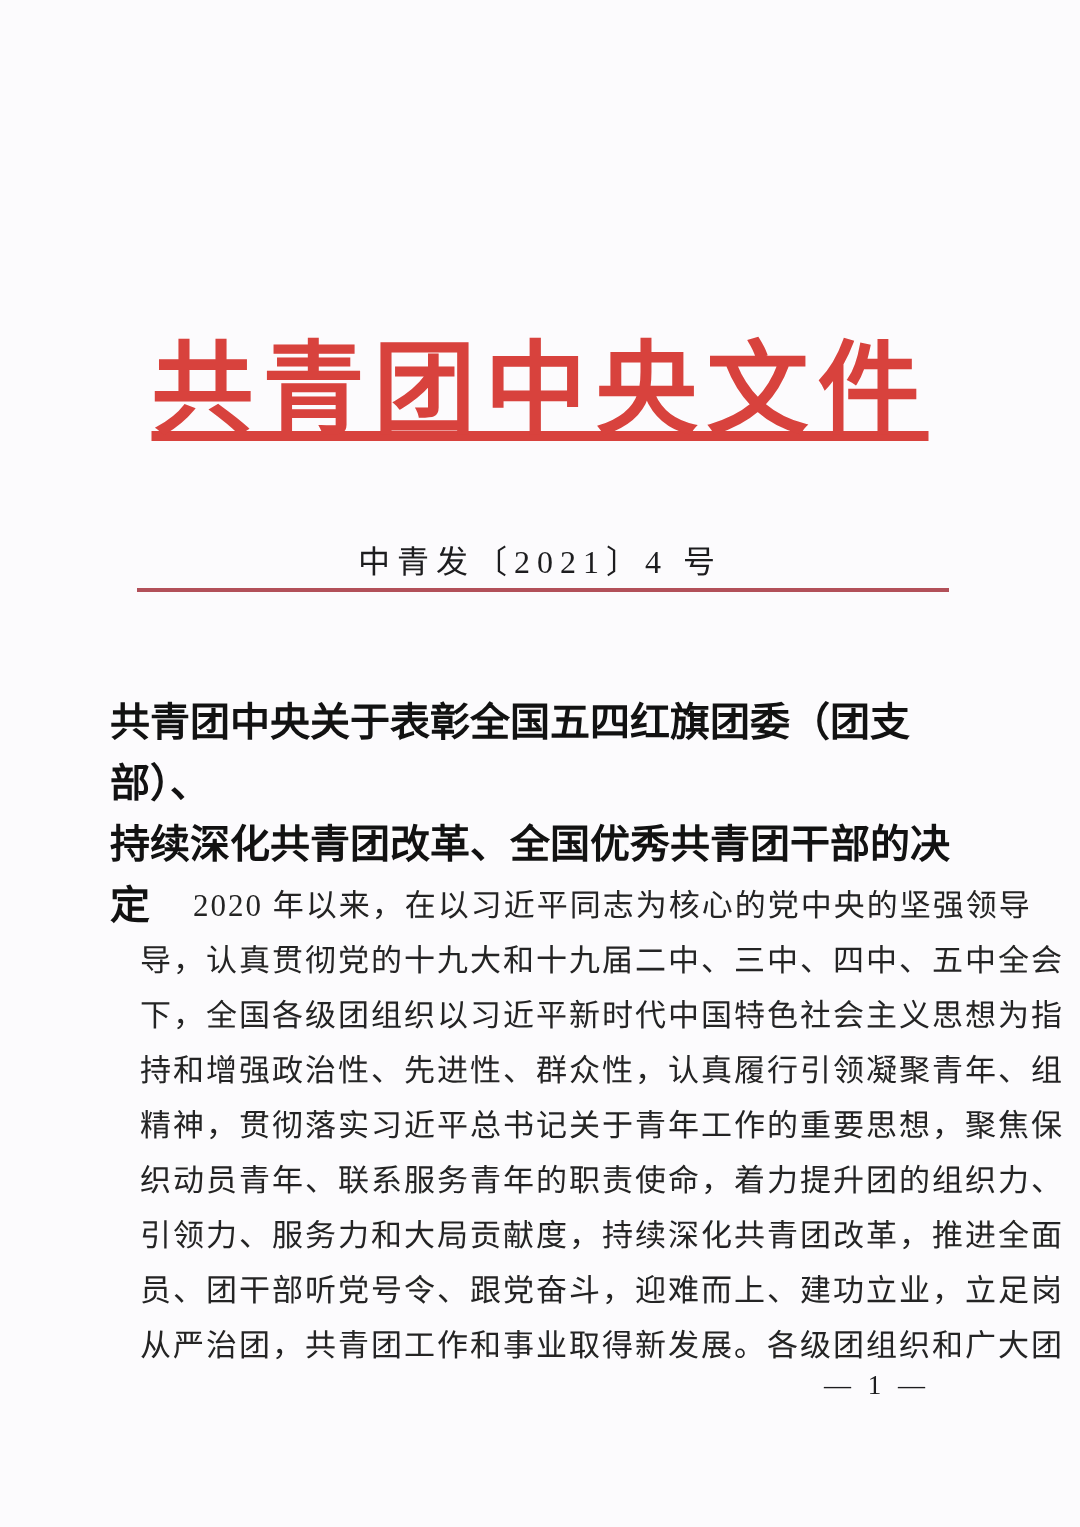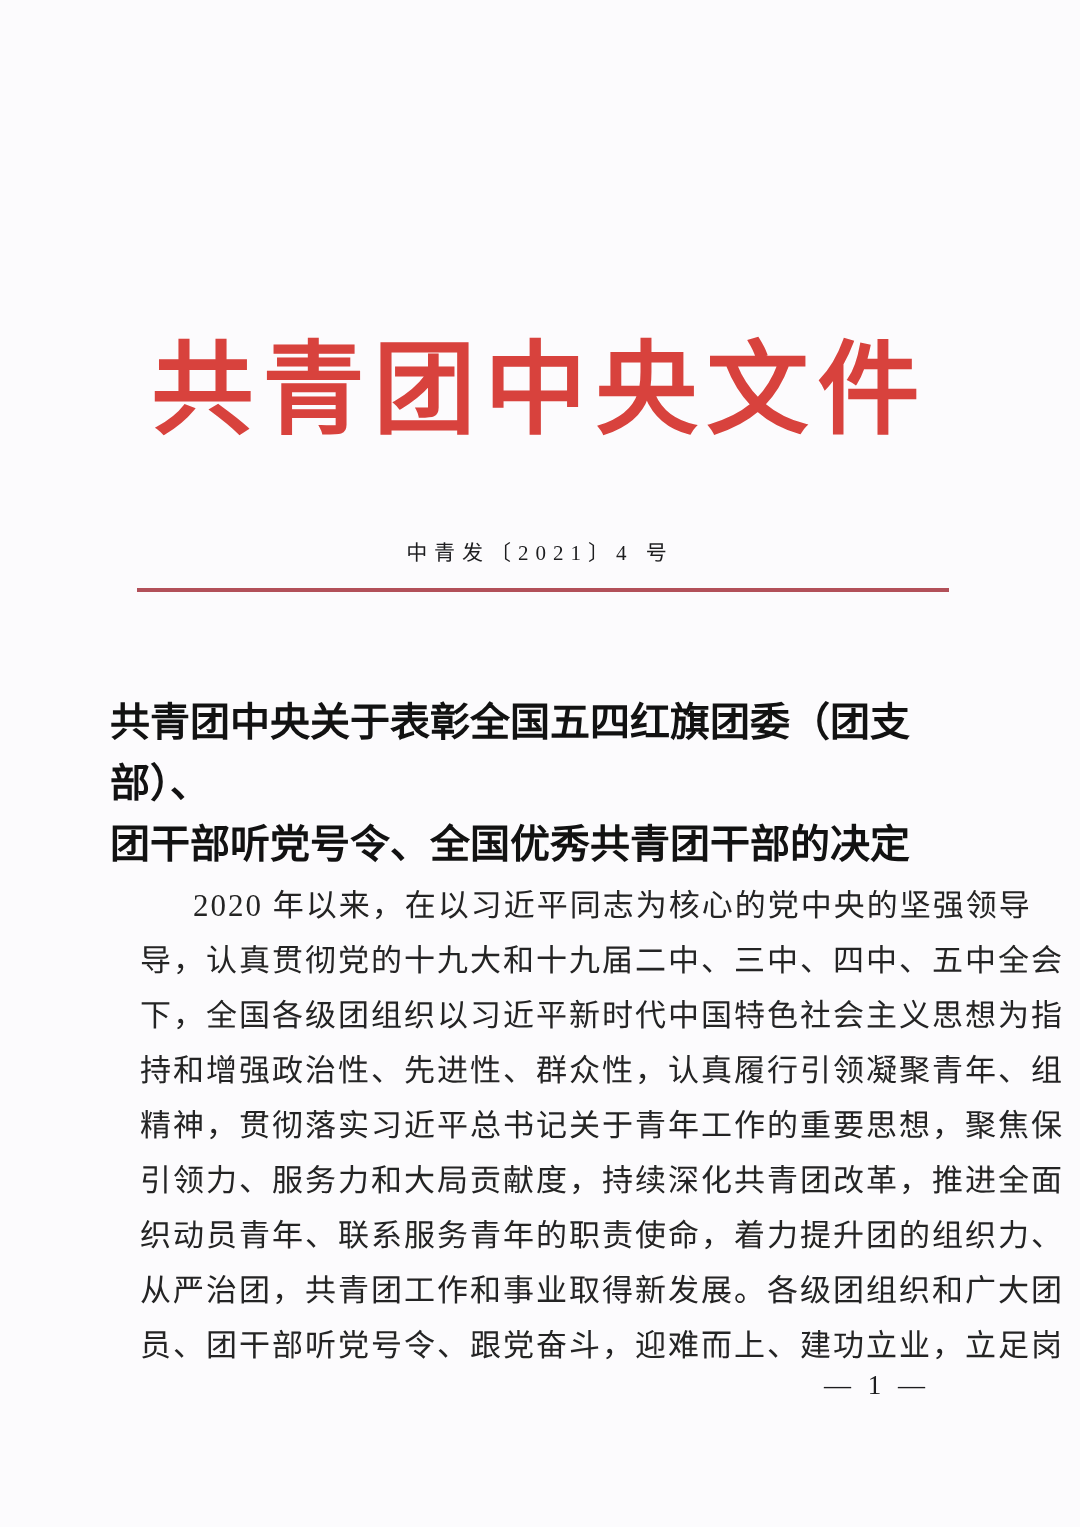--- a/index.html
+++ b/index.html
@@ -21,29 +21,30 @@
     top: 327px;
     left: 0;
     right: 0;
     text-align: center;
     font-size: 102px;
     font-weight: 700;
     letter-spacing: 9px;
     color: #d8423d;
     line-height: 1.25;
     white-space: nowrap;
+    text-decoration: underline;
   }
 
   .doc-number {
     position: absolute;
     top: 536px;
     left: 0;
     right: 0;
     text-align: center;
-    font-size: 21px;
+    font-size: 32px;
     letter-spacing: 7px;
     color: #1d1d1f;
   }
 
   .red-rule {
     position: absolute;
     top: 588px;
     left: 137px;
     width: 812px;
     height: 4px;
@@ -97,30 +98,30 @@
 <div class="page">
 
   <h1 class="org-title">共青团中央文件</h1>
 
   <div class="doc-number">中青发〔2021〕4 号</div>
 
   <div class="red-rule"></div>
 
   <h2 class="doc-title">
     <div>共青团中央关于表彰全国五四红旗团委（团支部）、</div>
-    <div>团干部听党号令、全国优秀共青团干部的决定</div>
+    <div>持续深化共青团改革、全国优秀共青团干部的决定</div>
   </h2>
 
   <div class="doc-body">
     <div class="body-line indent">2020 年以来，在以习近平同志为核心的党中央的坚强领导</div>
     <div class="body-line">导，认真贯彻党的十九大和十九届二中、三中、四中、五中全会</div>
     <div class="body-line">下，全国各级团组织以习近平新时代中国特色社会主义思想为指</div>
     <div class="body-line">持和增强政治性、先进性、群众性，认真履行引领凝聚青年、组</div>
     <div class="body-line">精神，贯彻落实习近平总书记关于青年工作的重要思想，聚焦保</div>
+    <div class="body-line">织动员青年、联系服务青年的职责使命，着力提升团的组织力、</div>
     <div class="body-line">引领力、服务力和大局贡献度，持续深化共青团改革，推进全面</div>
-    <div class="body-line">织动员青年、联系服务青年的职责使命，着力提升团的组织力、</div>
+    <div class="body-line">员、团干部听党号令、跟党奋斗，迎难而上、建功立业，立足岗</div>
     <div class="body-line">从严治团，共青团工作和事业取得新发展。各级团组织和广大团</div>
-    <div class="body-line">员、团干部听党号令、跟党奋斗，迎难而上、建功立业，立足岗</div>
   </div>
 
   <div class="page-number">— 1 —</div>
 
 </div>
 
 </body></html>

